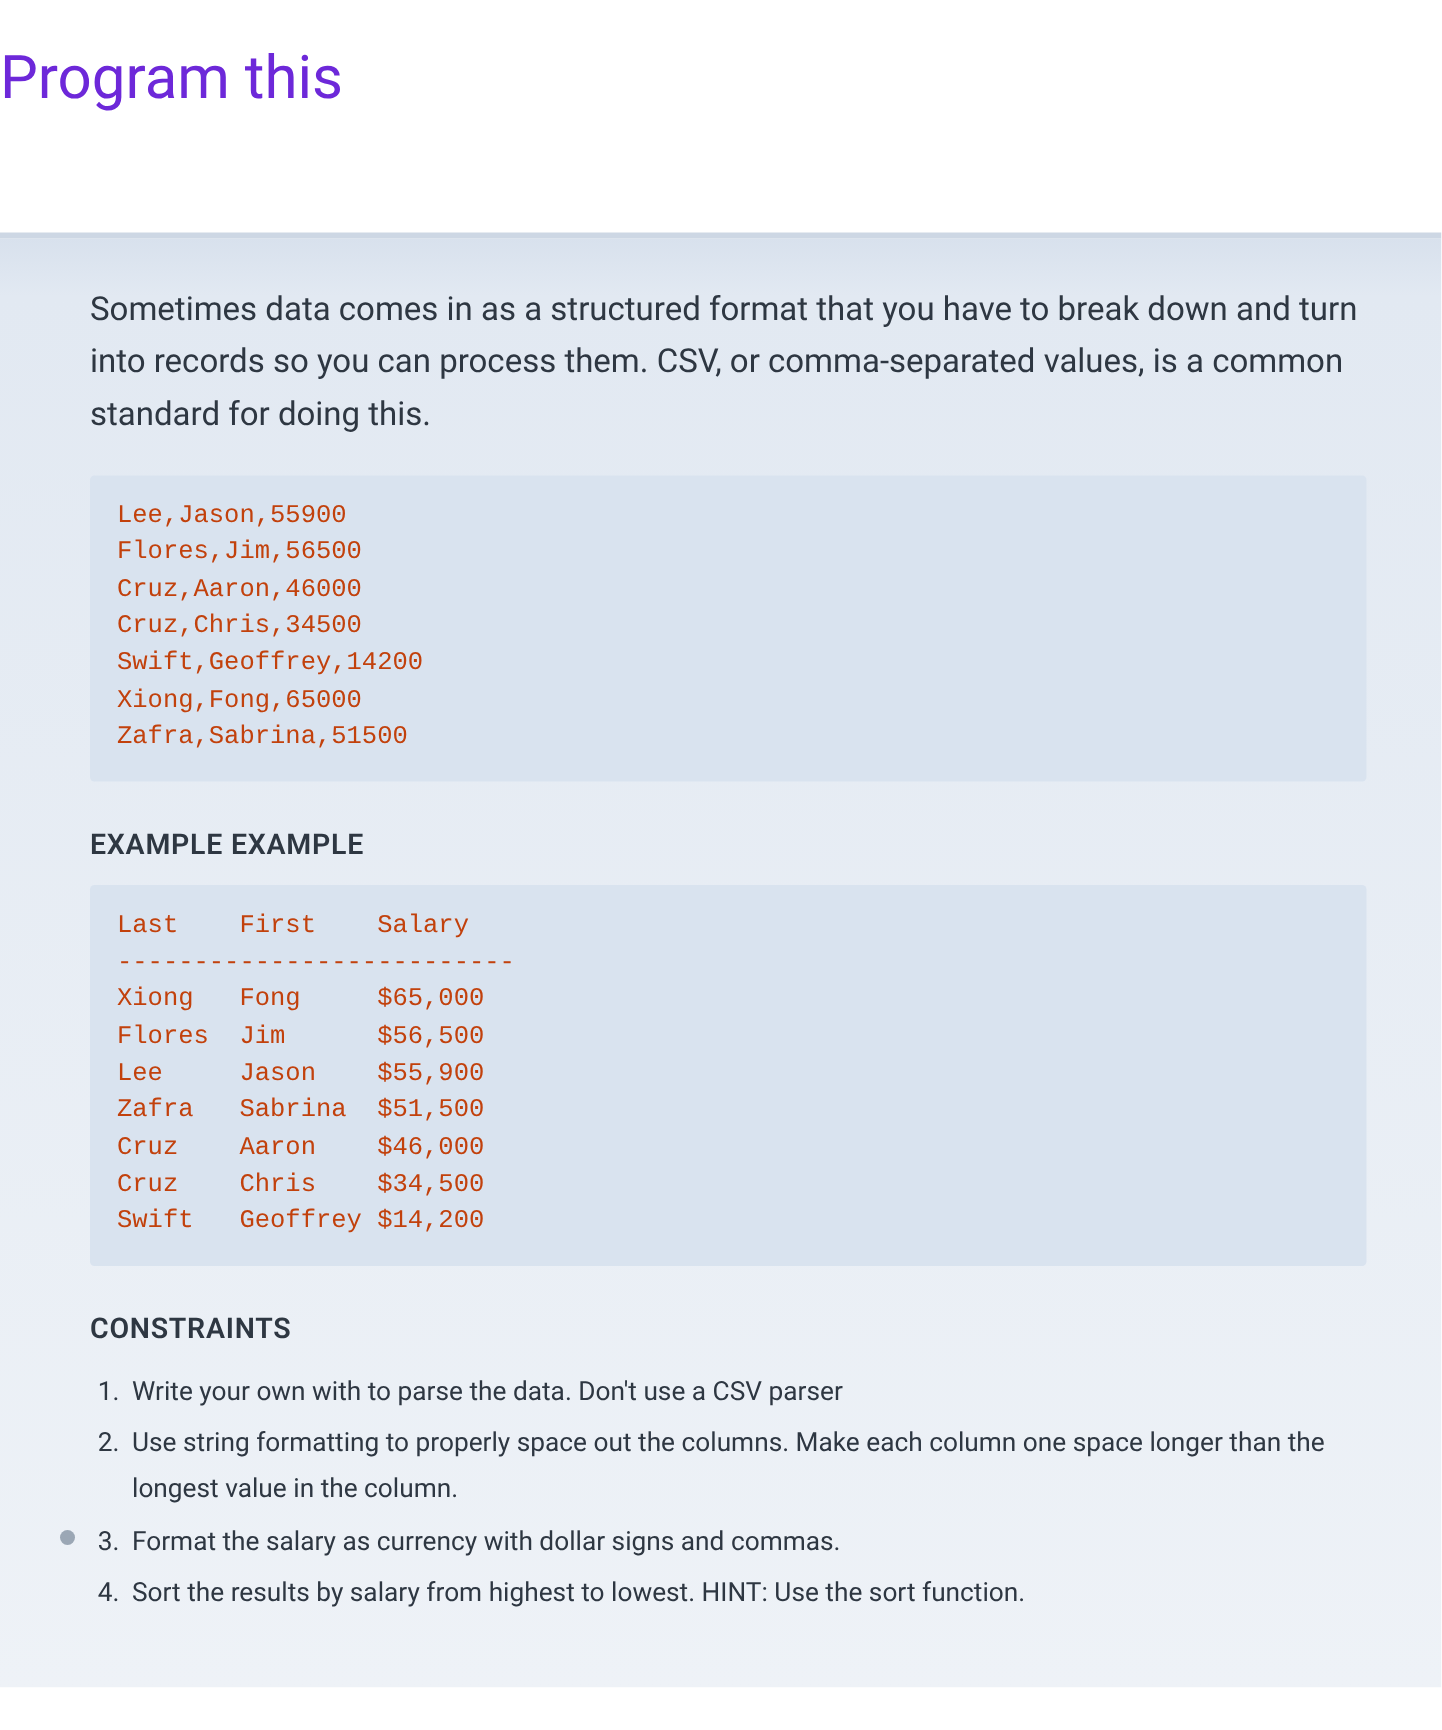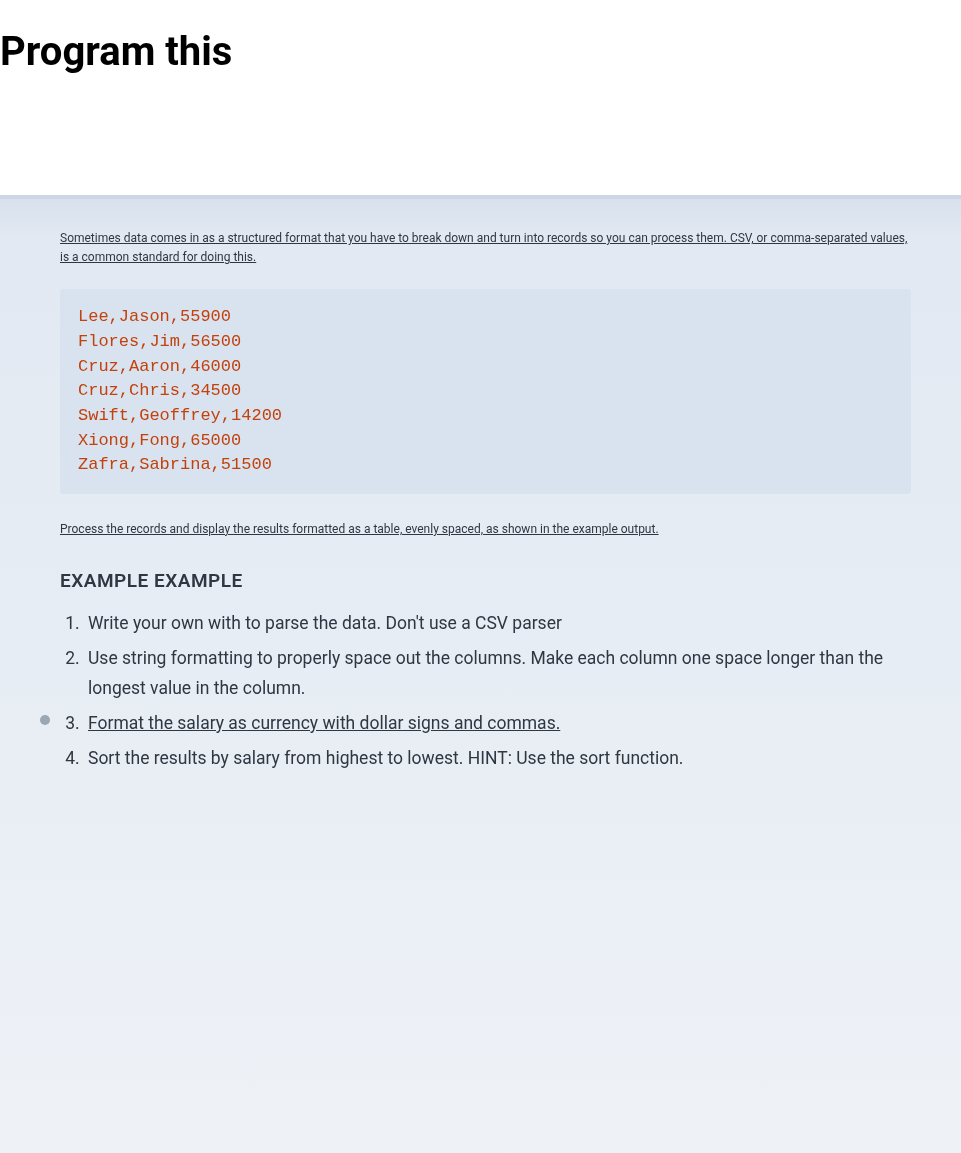--- a/index.html
+++ b/index.html
@@ -8,37 +8,36 @@
       box-sizing: border-box;
     }
     body {
       font-family: -apple-system, BlinkMacSystemFont, "Segoe UI", Roboto, Helvetica, Arial, sans-serif;
       background: #ffffff;
       color: #1a1a1a;
       width: 961px;
     }
     .page-title {
       font-size: 40px;
-      font-weight: 700;
-      color: #000000;
+      font-weight: 400;
+      color: #6d28d9;
       padding: 28px 0 0 0;
-      margin-bottom: 120px;
+      margin-bottom: 80px;
     }
     .content-area {
       background: linear-gradient(to bottom, #d8e1ed 0%, #e2e9f2 4%, #eef2f7 100%);
       padding: 30px 50px 40px 60px;
       min-height: 970px;
       border-top: 4px solid #cdd7e4;
     }
     .body-text {
-      font-size: 12px;
+      font-size: 22px;
       line-height: 1.6;
       color: #2e3742;
       margin-bottom: 22px;
-      text-decoration: underline;
     }
     .code-block {
       background: #d9e3ef;
       border-radius: 3px;
       padding: 16px 18px;
       font-family: "Courier New", Courier, monospace;
       font-size: 17px;
       line-height: 1.45;
       color: #c2410c;
       white-space: pre;
@@ -58,21 +57,20 @@
       font-size: 17.5px;
       line-height: 1.75;
       color: #2e3742;
     }
     .constraints-list li {
       margin-bottom: 4px;
       padding-left: 4px;
     }
     .list-item-marker {
       position: relative;
-      text-decoration: underline;
     }
     .bullet-dot {
       position: absolute;
       left: -44px;
       top: 7px;
       width: 10px;
       height: 10px;
       background: #9ba7b5;
       border-radius: 50%;
     }
@@ -88,25 +86,34 @@
 
 
   <pre class="code-block" id="data-file-block">Lee,Jason,55900
 Flores,Jim,56500
 Cruz,Aaron,46000
 Cruz,Chris,34500
 Swift,Geoffrey,14200
 Xiong,Fong,65000
 Zafra,Sabrina,51500</pre>
 
-  <p class="body-text">Process the records and display the results formatted as a table, evenly spaced, as shown in the example output.</p>
 
   <h2 class="section-heading">EXAMPLE EXAMPLE</h2>
 
+  <pre class="code-block" id="example-output-block">Last    First    Salary
+--------------------------
+Xiong   Fong     $65,000
+Flores  Jim      $56,500
+Lee     Jason    $55,900
+Zafra   Sabrina  $51,500
+Cruz    Aaron    $46,000
+Cruz    Chris    $34,500
+Swift   Geoffrey $14,200</pre>
 
+  <h2 class="section-heading">CONSTRAINTS</h2>
 
   <ol class="constraints-list">
     <li>Write your own with to parse the data. Don't use a CSV parser</li>
     <li>Use string formatting to properly space out the columns. Make each column one space longer than the longest value in the column.</li>
     <li class="list-item-marker">
       <span class="bullet-dot"></span>
       <span>Format the salary as currency with dollar signs and commas.</span>
     </li>
     <li>Sort the results by salary from highest to lowest. HINT: Use the sort function.</li>
 

